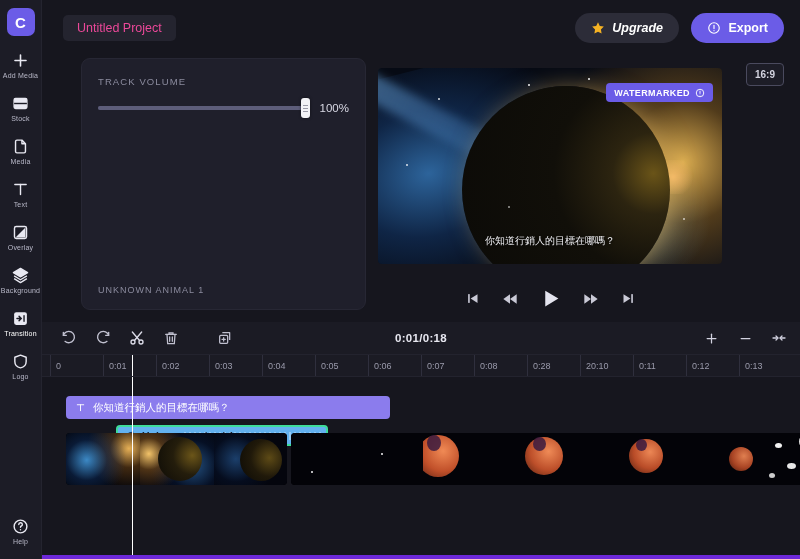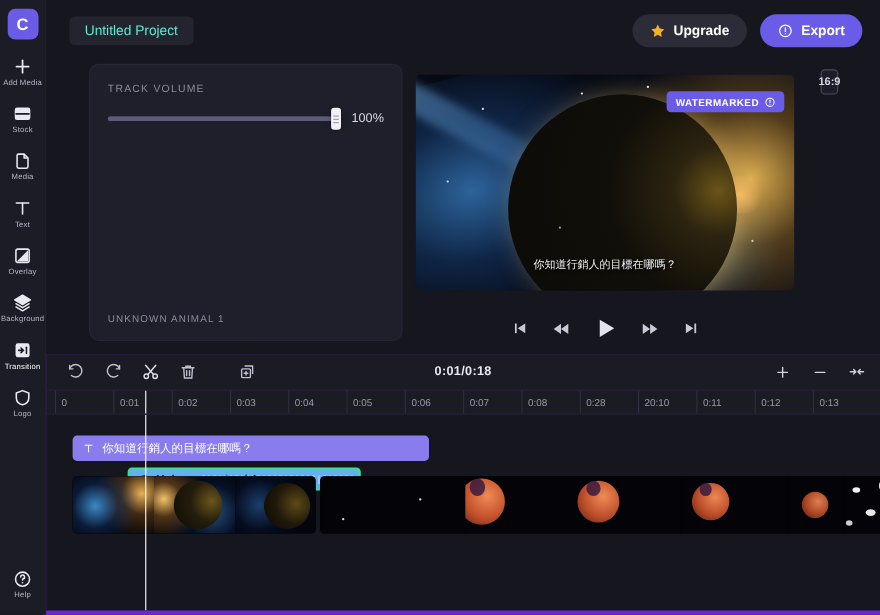--- a/index.html
+++ b/index.html
@@ -33,27 +33,27 @@
   .rail-item.active .lbl { color: #fff; }
   .rail-spacer { flex: 1; }
   .rail-bottom { margin-bottom: 14px; }
   svg { display: block; }
 
   
   .topbar { position: absolute; left: 42px; top: 0; right: 0; height: 55px; }
   .project-name {
     position: absolute; left: 21px; top: 15px;
     background: #24242f; border-radius: 5px; padding: 6px 14px;
-    font-size: 12.5px; color: #5eead4; cursor: text;
+    font-size: 12.5px; color: #ec4899; cursor: text;
   }
   .btn-upgrade {
     position: absolute; right: 121px; top: 13px;
     background: #2c2c38; border-radius: 17px; height: 30px;
     display: flex; align-items: center; gap: 7px; padding: 0 16px;
-    font-size: 12.5px; font-weight: bold; color: #fff; cursor: pointer;
+    font-size: 12.5px; font-weight: bold; color: #fff; cursor: pointer; font-style: italic;
   }
   .btn-export {
     position: absolute; right: 16px; top: 13px;
     background: #6b5ce7; border-radius: 17px; height: 30px;
     display: flex; align-items: center; gap: 7px; padding: 0 16px;
     font-size: 12.5px; font-weight: bold; color: #fff; cursor: pointer;
   }
 
   
   .panel {
@@ -129,21 +129,21 @@
     position: absolute; left: 0; right: 0; bottom: 16px; text-align: center;
     font-size: 10px; color: #f0f0f4; text-shadow: 0 1px 3px rgba(0,0,0,.95);
   }
   .watermark {
     position: absolute; right: 9px; top: 15px; height: 19px;
     background: #6b5ce7; border-radius: 4px; padding: 0 8px;
     display: flex; align-items: center; gap: 5px;
     font-size: 9px; font-weight: bold; letter-spacing: .4px; color: #fff; cursor: pointer;
   }
   .ratio-badge {
-    position: absolute; left: 368px; top: -5px; width: 16px; height: 23px;
+    position: absolute; left: 368px; top: -5px; width: 38px; height: 23px;
     border: 1px solid #4a4a5e; border-radius: 4px; background: #1d1d27;
     display: flex; align-items: center; justify-content: center;
     font-size: 10px; font-weight: bold; color: #d4d4e0; cursor: pointer;
   }
   .transport {
     position: absolute; left: 378px; top: 288px; width: 344px;
     display: flex; align-items: center; justify-content: center; gap: 22px;
     color: #c9c9d6;
   }
   .transport span { cursor: pointer; display: flex; }

